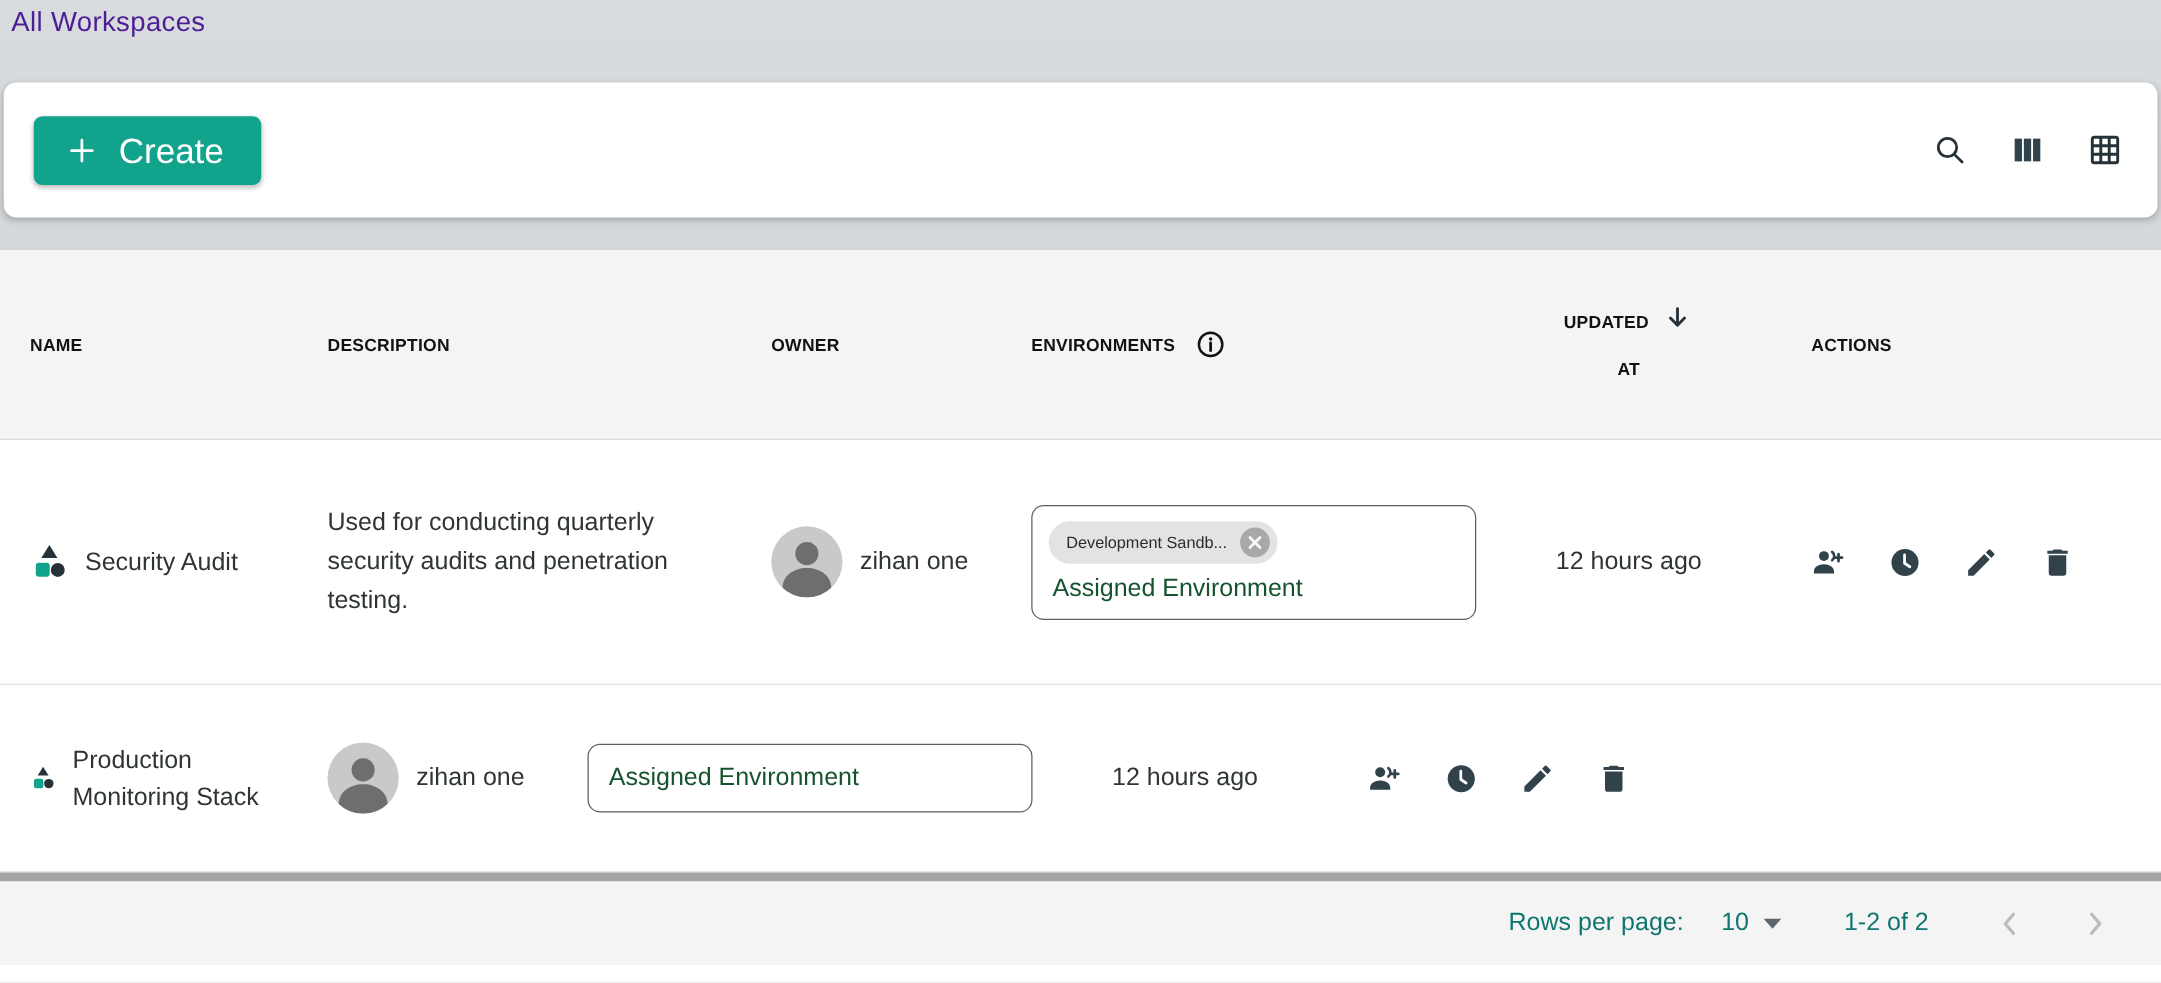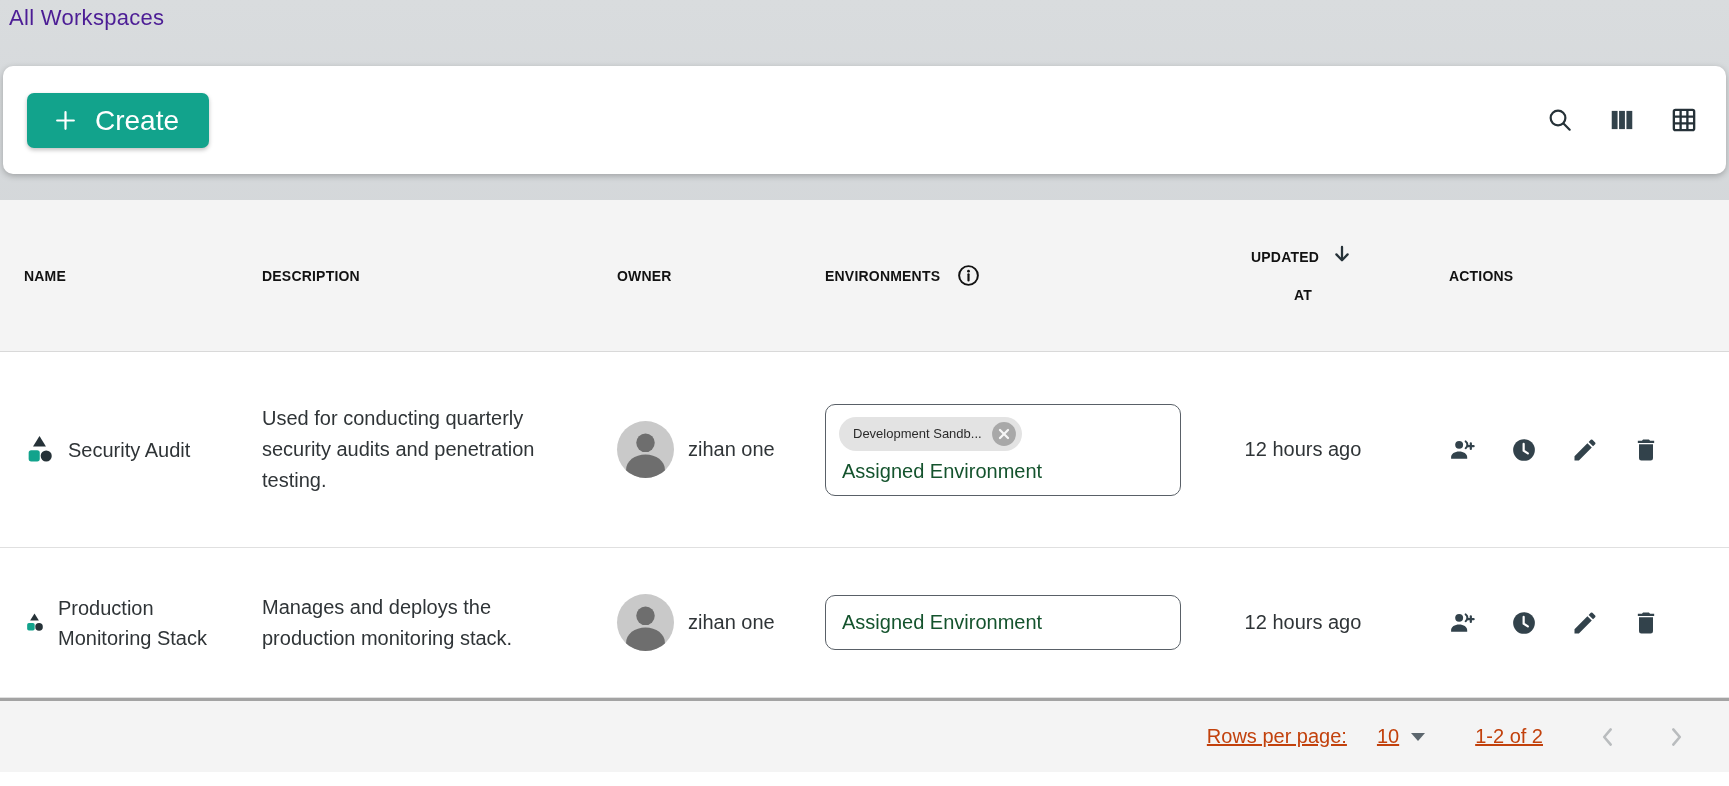--- a/index.html
+++ b/index.html
@@ -93,23 +93,23 @@
     background:#e3e3e3;border-radius:17px;height:34px;
     padding:0 5px 0 14px;font-size:13px;color:#2b2b2b;
   }
   .chip-close{width:26px;height:26px;cursor:pointer;display:block;}
   .env-placeholder{font-size:20px;color:#14532d;padding-left:3px;}
   .updated-text{width:100%;text-align:center;}
   .actions-cell{display:flex;align-items:center;gap:33px;}
   .action-icon{width:28px;height:28px;cursor:pointer;display:block;}
   
   .tfoot{
-    height:74px;background:var(--band);border-top:3px solid #a3a3a3;
+    height:74px;background:var(--band);border-top:7px solid #a3a3a3;
     display:flex;align-items:center;justify-content:flex-end;
-    font-size:20px;color:#c2410c;padding-right:40px;text-decoration:underline;
+    font-size:20px;color:#0f766e;padding-right:40px;
   }
   .rpp-label{margin-right:30px;}
   .rpp-select{display:flex;align-items:center;gap:12px;cursor:pointer;margin-right:50px;}
   .caret-down{
     width:0;height:0;border-left:7px solid transparent;
     border-right:7px solid transparent;border-top:8px solid #5c666d;
   }
   .range-label{margin-right:52px;}
   .pager-btn{width:26px;height:26px;cursor:default;display:block;}
   .pager-btn.prev{margin-right:42px;}
@@ -254,23 +254,20 @@
 
   <div class="trow r1">
     <div class="col-name">
       <div class="name-cell">
         <svg class="ws-logo-sm" viewBox="0 0 24 24">
           <use href="#ws-logo"></use>
         </svg>
         <span class="name-text">Production Monitoring Stack</span>
       </div>
     </div>
-    <div class="col-desc">
-      <div class="desc-text">Manages and deploys the production monitoring stack.</div>
-    </div>
     <div class="col-owner">
       <div class="owner-cell">
         <div class="avatar">
           <svg viewBox="0 0 24 24">
             <circle cx="12" cy="9.2" r="3.9" fill="#6e6e6e"></circle>
             <path d="M12 14.1c-4.5 0-8.2 2.7-8.2 6.6V24h16.4v-3.3c0-3.9-3.7-6.6-8.2-6.6z" fill="#6e6e6e"></path>
           </svg>
         </div>
         <span>zihan one</span>
       </div>

